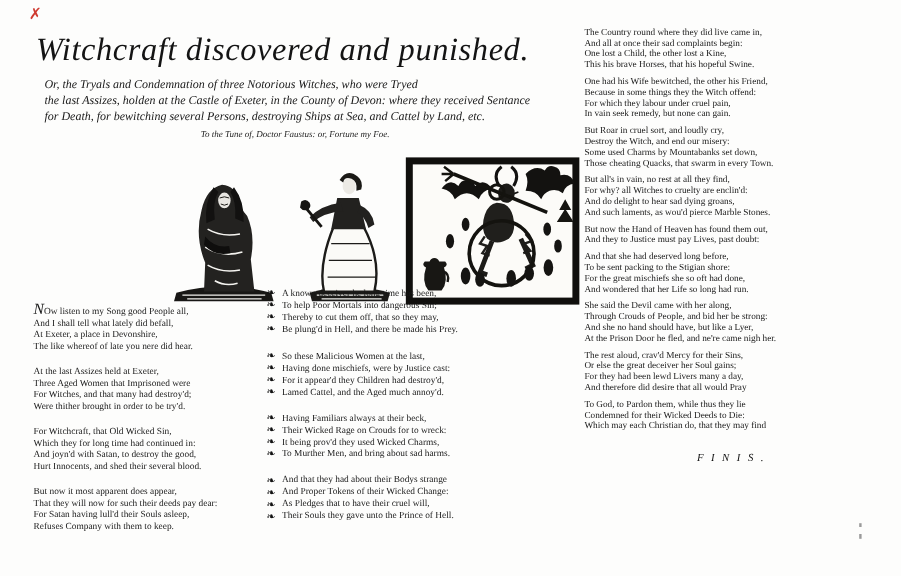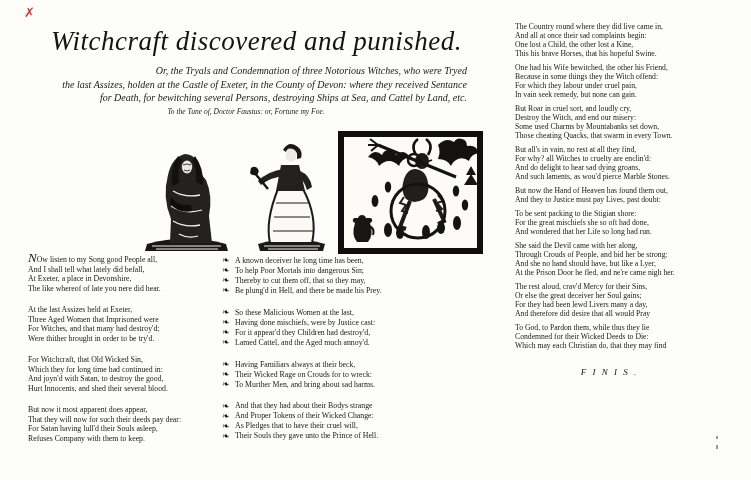--- a/index.html
+++ b/index.html
@@ -18,34 +18,33 @@
     left:24px;top:5px;
     font-size:13px;
     color:#cf3a30;
     font-family:"DejaVu Sans", sans-serif;
     font-weight:bold;
   }
 
   
   #title{
     left:30px;top:26px;width:432px;
-    text-align:right;
+    text-align:left;
     font-size:27px;
     font-style:italic;
     letter-spacing:.5px;
     color:#141414;
     font-family:Liberation Serif, serif;
   }
   #subtitle{
     left:37px;top:64px;width:430px;
     font-size:10px;
     font-style:italic;
     line-height:13.5px;
     color:#191919;
-    text-align:right;
   }
   #tune{
     left:30px;top:107px;width:432px;
     text-align:center;
     font-size:7.5px;
     font-style:italic;
     font-weight:normal;
     color:#1c1c1c;
   }
 
@@ -54,21 +53,21 @@
 
   
   .col{position:absolute;}
   .stanza{margin-bottom:12px;}
   .line{
     font-size:7.8px;
     line-height:9.5px;
     white-space:nowrap;
     color:#181818;
   }
-  #col-right .line{font-size:7.7px;line-height:9px;margin-left:28px;}
+  #col-right .line{font-size:7.7px;line-height:9px;}
   #col-right .stanza{margin-bottom:5px;}
   .dropcap::first-letter{
     font-size:13px;
     font-style:italic;
   }
   .orn{
     display:inline-block;
     width:13px;
     font-size:9px;
     color:#131313;
@@ -197,36 +196,37 @@
       <div class="line"><span>Hurt Innocents, and shed their several blood.</span></div>
     </div>
   <div class="stanza">
       <div class="line"><span>But now it most apparent does appear,</span></div>
       <div class="line"><span>That they will now for such their deeds pay dear:</span></div>
       <div class="line"><span>For Satan having lull'd their Souls asleep,</span></div>
       <div class="line"><span>Refuses Company with them to keep.</span></div>
     </div>
 </div>
 
-<div class="col" id="col-middle" style="left:222px;top:256px;width:172px">
+<div class="col" id="col-middle" style="left:222px;top:240px;width:172px">
   <div class="stanza">
       <div class="line"><span class="orn">❧</span><span>A known deceiver he long time has been,</span></div>
       <div class="line"><span class="orn">❧</span><span>To help Poor Mortals into dangerous Sin;</span></div>
       <div class="line"><span class="orn">❧</span><span>Thereby to cut them off, that so they may,</span></div>
       <div class="line"><span class="orn">❧</span><span>Be plung'd in Hell, and there be made his Prey.</span></div>
     </div>
   <div class="stanza">
       <div class="line"><span class="orn">❧</span><span>So these Malicious Women at the last,</span></div>
       <div class="line"><span class="orn">❧</span><span>Having done mischiefs, were by Justice cast:</span></div>
       <div class="line"><span class="orn">❧</span><span>For it appear'd they Children had destroy'd,</span></div>
       <div class="line"><span class="orn">❧</span><span>Lamed Cattel, and the Aged much annoy'd.</span></div>
     </div>
   <div class="stanza">
       <div class="line"><span class="orn">❧</span><span>Having Familiars always at their beck,</span></div>
       <div class="line"><span class="orn">❧</span><span>Their Wicked Rage on Crouds for to wreck:</span></div>
+      <div class="line"><span class="orn">❧</span><span>It being prov'd they used Wicked Charms,</span></div>
       <div class="line"><span class="orn">❧</span><span>To Murther Men, and bring about sad harms.</span></div>
     </div>
   <div class="stanza">
       <div class="line"><span class="orn">❧</span><span>And that they had about their Bodys strange</span></div>
       <div class="line"><span class="orn">❧</span><span>And Proper Tokens of their Wicked Change:</span></div>
       <div class="line"><span class="orn">❧</span><span>As Pledges that to have their cruel will,</span></div>
       <div class="line"><span class="orn">❧</span><span>Their Souls they gave unto the Prince of Hell.</span></div>
     </div>
 </div>
 
@@ -253,20 +253,21 @@
       <div class="line"><span>But all's in vain, no rest at all they find,</span></div>
       <div class="line"><span>For why? all Witches to cruelty are enclin'd:</span></div>
       <div class="line"><span>And do delight to hear sad dying groans,</span></div>
       <div class="line"><span>And such laments, as wou'd pierce Marble Stones.</span></div>
     </div>
   <div class="stanza">
       <div class="line"><span>But now the Hand of Heaven has found them out,</span></div>
       <div class="line"><span>And they to Justice must pay Lives, past doubt:</span></div>
     </div>
   <div class="stanza">
+      <div class="line"><span>And that she had deserved long before,</span></div>
       <div class="line"><span>To be sent packing to the Stigian shore:</span></div>
       <div class="line"><span>For the great mischiefs she so oft had done,</span></div>
       <div class="line"><span>And wondered that her Life so long had run.</span></div>
     </div>
   <div class="stanza">
       <div class="line"><span>She said the Devil came with her along,</span></div>
       <div class="line"><span>Through Crouds of People, and bid her be strong:</span></div>
       <div class="line"><span>And she no hand should have, but like a Lyer,</span></div>
       <div class="line"><span>At the Prison Door he fled, and ne're came nigh her.</span></div>
     </div>

